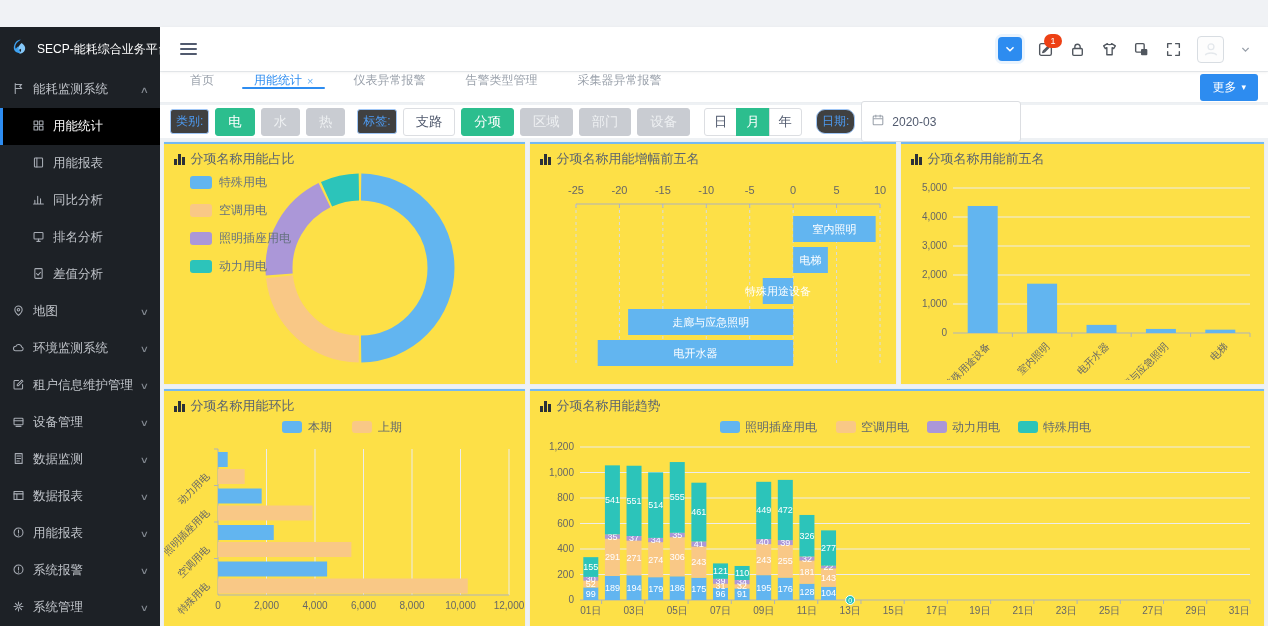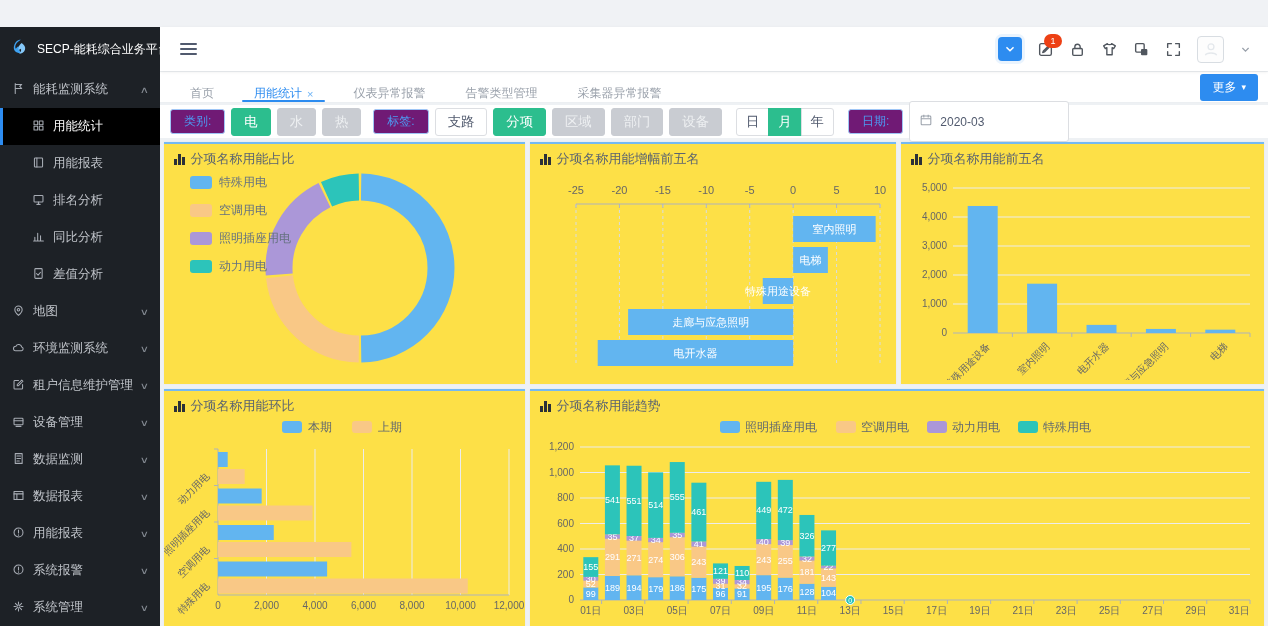--- a/index.html
+++ b/index.html
@@ -20,29 +20,29 @@
   .topbar{height:44px;background:#fff;display:flex;align-items:center;padding:0 16px;box-shadow:0 1px 3px rgba(0,0,0,.08);position:relative;z-index:4;}
   .hamburger{display:flex;flex-direction:column;gap:3px;cursor:pointer;padding:4px;}
   .hamburger span{width:17px;height:2px;background:#515a6e;border-radius:1px;}
   .top-icons{margin-left:auto;display:flex;align-items:center;gap:15px;}
   .tico{position:relative;display:flex;align-items:center;cursor:pointer;}
   .blue-btn{width:24px;height:24px;background:#2d8cf0;border-radius:4px;display:flex;align-items:center;justify-content:center;box-shadow:0 0 0 3px #eaf4fe;}
   .badge{position:absolute;top:-7px;right:-8px;background:#ed4014;color:#fff;border-radius:8px;min-width:14px;height:14px;font-size:9px;display:flex;align-items:center;justify-content:center;padding:0 2px;}
   .avatar{width:25px;height:25px;background:#fdfdfd;border:1px solid #d8dde2;border-radius:4px;display:flex;align-items:center;justify-content:center;}
   
   .tabbar{height:30px;background:#fff;margin-top:1px;display:flex;align-items:stretch;padding:0 10px;border-bottom:1px solid #eceff2;}
-  .tabs{display:flex;align-items:flex-end;}
+  .tabs{display:flex;align-items:flex-start;}
   .tab{display:flex;align-items:center;gap:5px;font-size:12px;color:#9aa1ab;padding:0 20px;cursor:pointer;position:relative;}
   .tab.active{color:#2d8cf0;}
   .tab.active::after{content:"";position:absolute;left:8px;right:8px;bottom:0;height:2px;background:#2d8cf0;border-radius:1px;}
   .tab .x{font-size:11px;color:#6db3f5;}
   .more-btn{margin-left:auto;align-self:center;background:#2d8cf0;color:#fff;font-size:12px;border:none;border-radius:3px;padding:5px 12px;cursor:pointer;display:flex;align-items:center;gap:5px;}
   
   .filterbar{height:33px;background:#fff;margin-top:2px;display:flex;align-items:center;gap:6px;padding:0 10px;font-size:12px;white-space:nowrap;}
-  .chip-label{border:1px solid #9fc6f6;color:#4d9bf2;border-radius:3px;padding:3px 13px;background:#701a75;}
+  .chip-label{border:1px solid #9fc6f6;color:#4d9bf2;border-radius:3px;padding:3px 5px;background:#404040;}
   .fbtn{border-radius:3px;padding:4px 12px;background:#fff;border:1px solid #dcdee2;color:#515a6e;cursor:pointer;}
   .fbtn.active{background:#2cbe8e;color:#fff;border-color:#2cbe8e;}
   .fbtn.disabled{background:#c9ccd2;color:#eef0f2;border-color:#c9ccd2;}
   .seg{display:flex;margin-left:8px;}
   .seg .fbtn{border-radius:0;margin-left:-1px;padding:4px 9px;}
   .seg .fbtn:first-child{border-radius:3px 0 0 3px;margin-left:0;}
   .seg .fbtn:last-child{border-radius:0 3px 3px 0;}
   .date-input{display:flex;align-items:center;gap:7px;border:1px solid #dcdee2;border-radius:3px;padding:11px 9px;width:140px;color:#515a6e;background:#fff;cursor:text;}
   
   .content{flex:1;padding:4px;display:flex;flex-direction:column;gap:5px;min-height:0;}
@@ -90,30 +90,30 @@
         </div>
         <div class="mi child">
           <span><svg width="13" height="13" viewBox="0 0 16 16" fill="none" stroke="#a7acb4" stroke-width="1.3" stroke-linecap="round" stroke-linejoin="round">
               <rect x="3" y="2.5" width="10" height="11" rx="1"></rect>
               <path d="M6 2.5v11"></path>
             </svg></span>
           <span class="lbl">用能报表</span>
         </div>
         <div class="mi child">
           <span><svg width="13" height="13" viewBox="0 0 16 16" fill="none" stroke="#a7acb4" stroke-width="1.3" stroke-linecap="round" stroke-linejoin="round">
+              <path d="M3.5 13V9M7 13V4M10.5 13V7M2 13.5h12"></path>
+            </svg></span>
+          <span class="lbl">同比分析</span>
+        </div>
+        <div class="mi child">
+          <span><svg width="13" height="13" viewBox="0 0 16 16" fill="none" stroke="#a7acb4" stroke-width="1.3" stroke-linecap="round" stroke-linejoin="round">
               <rect x="2.5" y="3" width="11" height="8" rx="1"></rect>
               <path d="M6 14h4M8 11v3"></path>
             </svg></span>
           <span class="lbl">排名分析</span>
-        </div>
-        <div class="mi child">
-          <span><svg width="13" height="13" viewBox="0 0 16 16" fill="none" stroke="#a7acb4" stroke-width="1.3" stroke-linecap="round" stroke-linejoin="round">
-              <path d="M3.5 13V9M7 13V4M10.5 13V7M2 13.5h12"></path>
-            </svg></span>
-          <span class="lbl">同比分析</span>
         </div>
         <div class="mi child">
           <span><svg width="13" height="13" viewBox="0 0 16 16" fill="none" stroke="#a7acb4" stroke-width="1.3" stroke-linecap="round" stroke-linejoin="round">
               <rect x="3.5" y="2" width="9" height="12" rx="1"></rect>
               <path d="M5.5 8l2 2 3-3.5"></path>
             </svg></span>
           <span class="lbl">差值分析</span>
         </div>
         <div class="mi">
           <span><svg width="13" height="13" viewBox="0 0 16 16" fill="none" stroke="#a7acb4" stroke-width="1.3" stroke-linecap="round" stroke-linejoin="round">
@@ -285,21 +285,21 @@
         <button class="fbtn ">支路</button>
         <button class="fbtn active">分项</button>
         <button class="fbtn disabled">区域</button>
         <button class="fbtn disabled">部门</button>
         <button class="fbtn disabled">设备</button>
         <span class="seg">
           <button class="fbtn ">日</button>
           <button class="fbtn active">月</button>
           <button class="fbtn ">年</button>
         </span>
-        <span class="chip-label" style="margin-left: 8px;">日期:</span>
+        <span class="chip-label" style="margin-left: 8px; border-radius: 9px;">日期:</span>
         <span class="date-input">
           <span><svg width="14" height="14" viewBox="0 0 16 16" fill="none" stroke="#9aa1ab" stroke-width="1.2">
               <rect x="2.5" y="3.5" width="11" height="10" rx="1"></rect>
               <path d="M2.5 6.5h11M5.5 2v3M10.5 2v3"></path>
             </svg></span>
           <span>2020-03</span>
         </span>
       </div>
 
     <div class="content">

